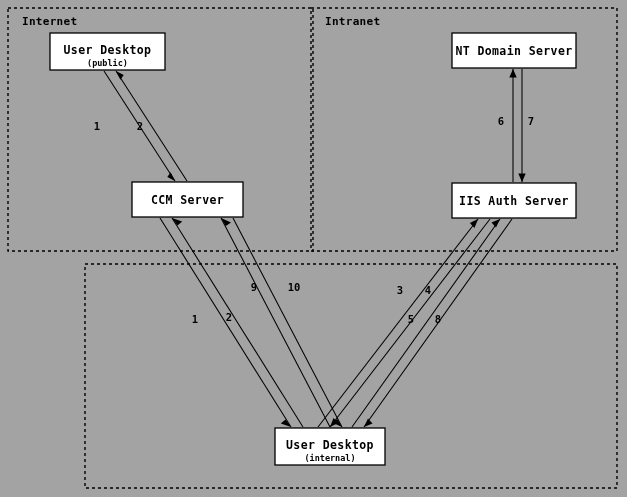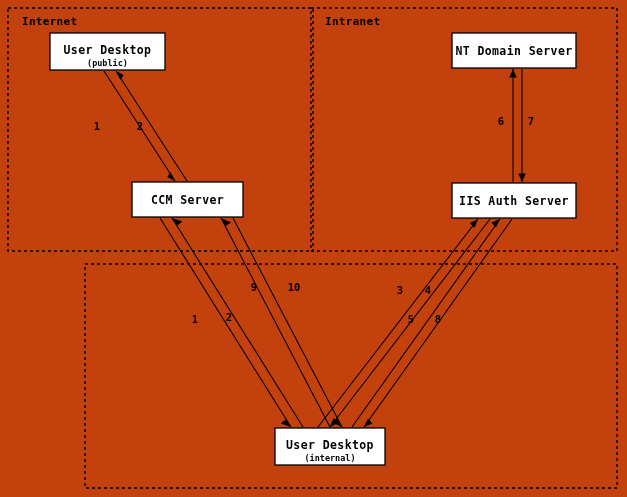--- a/index.html
+++ b/index.html
@@ -7,21 +7,21 @@
     padding: 0;
     background: #ffffff;
   }
   body {
     font-family: "DejaVu Sans Mono", "Liberation Mono", monospace;
   }
   #diagram-root {
     position: relative;
     width: 627px;
     height: 497px;
-    background: #c2410c;
+    background: #a3a3a3;
     overflow: hidden;
   }
   svg#net-svg {
     display: block;
     width: 627px;
     height: 497px;
   }
   .zone-rect {
     fill: none;
     stroke: #000000;

